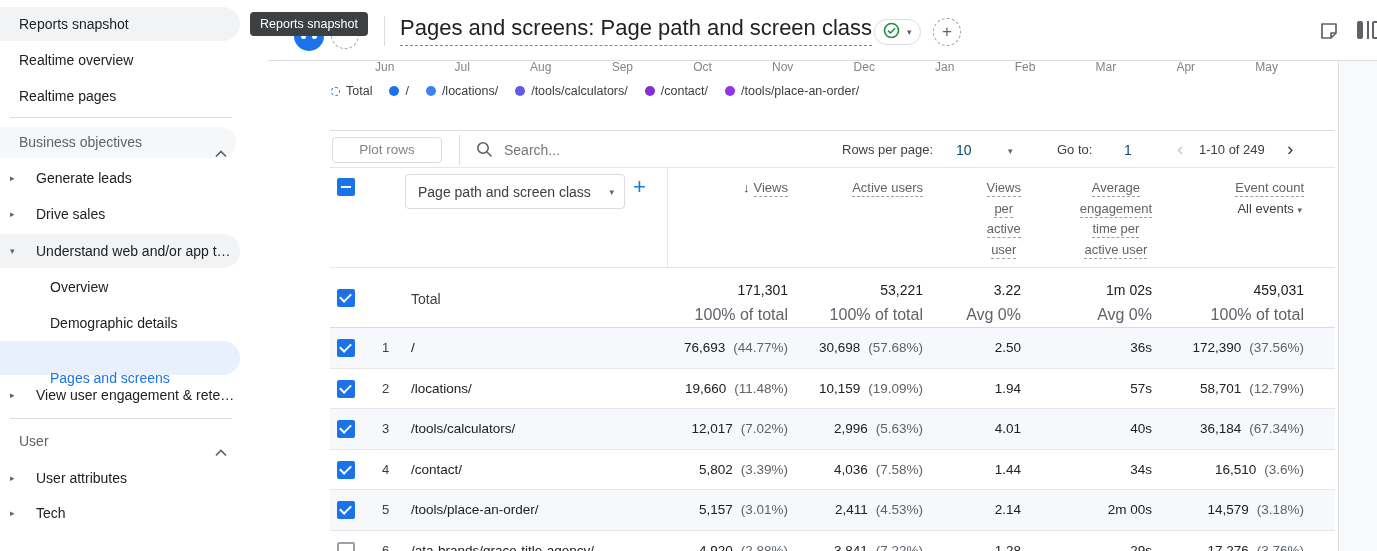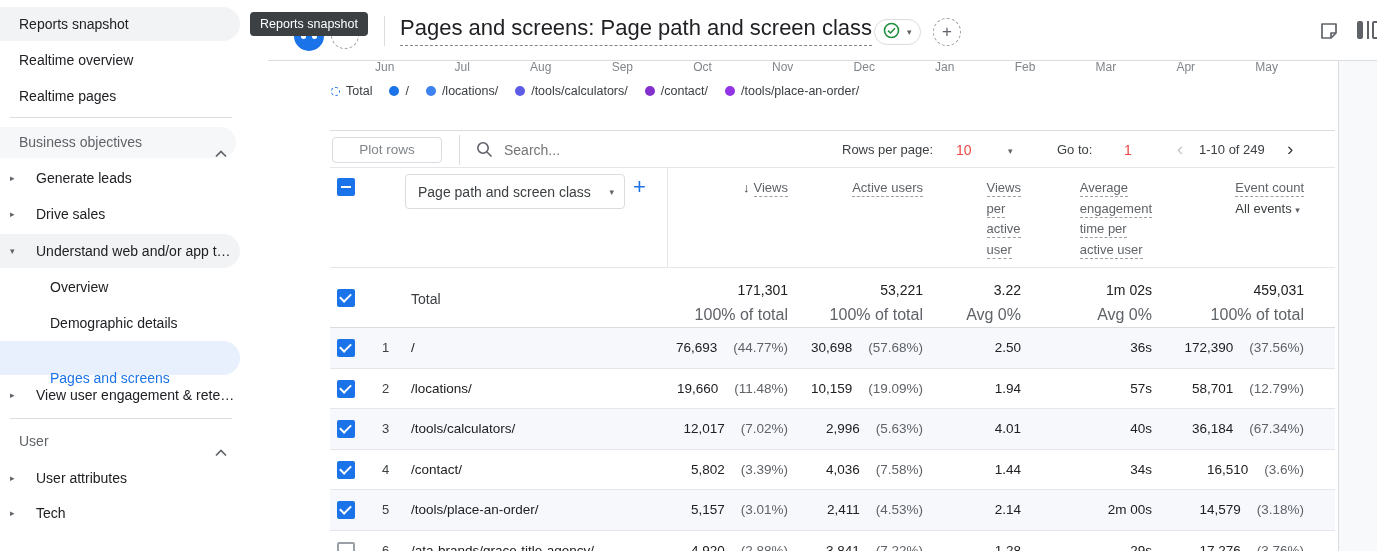--- a/index.html
+++ b/index.html
@@ -64,53 +64,53 @@
   .table-wrap { position:absolute; left:330px; top:130px; width:1005px; height:523px; font-size:13.5px; }
   .toolbar { position:absolute; left:0; top:0; width:1005px; height:38px;
     border-top:1px solid #dadce0; border-bottom:1px solid #e4e6e9; }
   .btn-plot { position:absolute; left:2px; top:6px; width:110px; height:26px; border:1px solid #dadce0;
     border-radius:4px; background:#fff; color:#80868b; font-size:13.5px; text-align:center; line-height:24px; }
   .tool-div { position:absolute; left:129px; top:4px; height:30px; border-left:1px solid #dadce0; }
   .search-ic { position:absolute; left:146px; top:10px; }
   .search-in { position:absolute; left:174px; top:7px; width:230px; height:24px; border:none; outline:none;
     font-family:"Liberation Sans", sans-serif; font-size:14px; color:#5f6368; background:transparent; }
   .tb-lab { position:absolute; top:0; height:38px; line-height:38px; font-size:13px; color:#3c4043; white-space:nowrap; }
-  .tb-val { position:absolute; top:0; height:38px; line-height:38px; font-size:14px; color:#ef4444; }
+  .tb-val { position:absolute; top:0; height:38px; line-height:38px; font-size:14px; color:#0c4a6e; }
   .pg-chev { position:absolute; top:0; height:38px; line-height:36px; font-size:19px; }
   .col-div { position:absolute; left:337px; top:38px; height:383px; border-left:1px solid #e4e6e9; }
   .cb { position:absolute; width:18px; height:18px; border-radius:2px; }
   .cb.checked, .cb.indet { background:#1a73e8; }
   .cb.checked::after { content:""; position:absolute; left:3px; top:4px; width:9px; height:5px;
     border-left:2px solid #fff; border-bottom:2px solid #fff; transform:rotate(-45deg); }
   .cb.indet::after { content:""; position:absolute; left:4px; top:8px; width:10px; height:2px; background:#fff; }
   .cb.unchecked { background:#fff; border:2px solid #9aa0a6; }
   .dim-select { position:absolute; left:75px; top:44px; width:220px; height:35px; border:1px solid #dadce0;
     border-radius:4px; background:#fff; display:flex; align-items:center; }
   .dim-select .txt { margin-left:12px; font-size:14px; color:#3c4043; white-space:nowrap; }
   .dim-select .caret { position:absolute; right:10px; }
   .add-col { position:absolute; left:303px; top:46px; font-size:22px; color:#1a73e8; line-height:22px; }
-  .colhdr { position:absolute; top:48px; text-align:left; font-size:13px; color:#5f6368; line-height:20.5px; }
+  .colhdr { position:absolute; top:48px; text-align:center; font-size:13px; color:#5f6368; line-height:20.5px; }
   .colhdr .u { display:inline-block; border-bottom:1px dashed #9aa0a6; line-height:16px; }
   .colhdr .ln { display:block; }
   .sort-arrow { font-size:13px; color:#3c4043; margin-right:4px; }
   .ev-filter { color:#3c4043; }
   .total-row { position:absolute; left:0; top:137px; width:1005px; height:61px;
     border-top:1px solid #e4e6e9; border-bottom:1px solid #dadce0; background:#fff; }
   .total-label { position:absolute; left:81px; top:23px; font-size:14px; color:#3c4043; }
   .tot-cell { position:absolute; text-align:right; }
   .tot-cell .main { display:block; font-size:14px; color:#202124; margin-top:14px; }
   .tot-cell .sub { display:block; font-size:16px; color:#5f6368; margin-top:8px; }
   .trow { position:absolute; left:0; width:1005px; height:40.5px; border-bottom:1px solid #e4e6e9; background:#fff; }
   .trow.stripe { background:#f6f8fc; }
   .trow .cbx { top:11px; left:7px; }
   .rnum { position:absolute; left:52px; top:0; height:40.5px; line-height:40.5px; font-size:13px; color:#3c4043; }
   .rpath { position:absolute; left:81px; top:0; height:40.5px; line-height:40.5px; font-size:13.5px; color:#202124; white-space:nowrap; }
   .vcell { position:absolute; top:0; height:40.5px; line-height:40.5px; white-space:nowrap; text-align:right; }
   .vcell .num { color:#202124; }
-  .vcell .pct { color:#5f6368; margin-left:16px; }
+  .vcell .pct { color:#5f6368; margin-left:8px; }
   .r-views { right:547px; } .r-au { right:412px; } .r-vpau { right:314px; } .r-aet { right:183px; } .r-ev { right:31px; }
 </style>
 </head>
 <body>
 
 <div class="sidebar">
   <div class="nav-item hovered" style="top:7px">
     <span class="lbl">Reports snapshot</span>
   </div>
   <div class="nav-item" style="top:43px">

